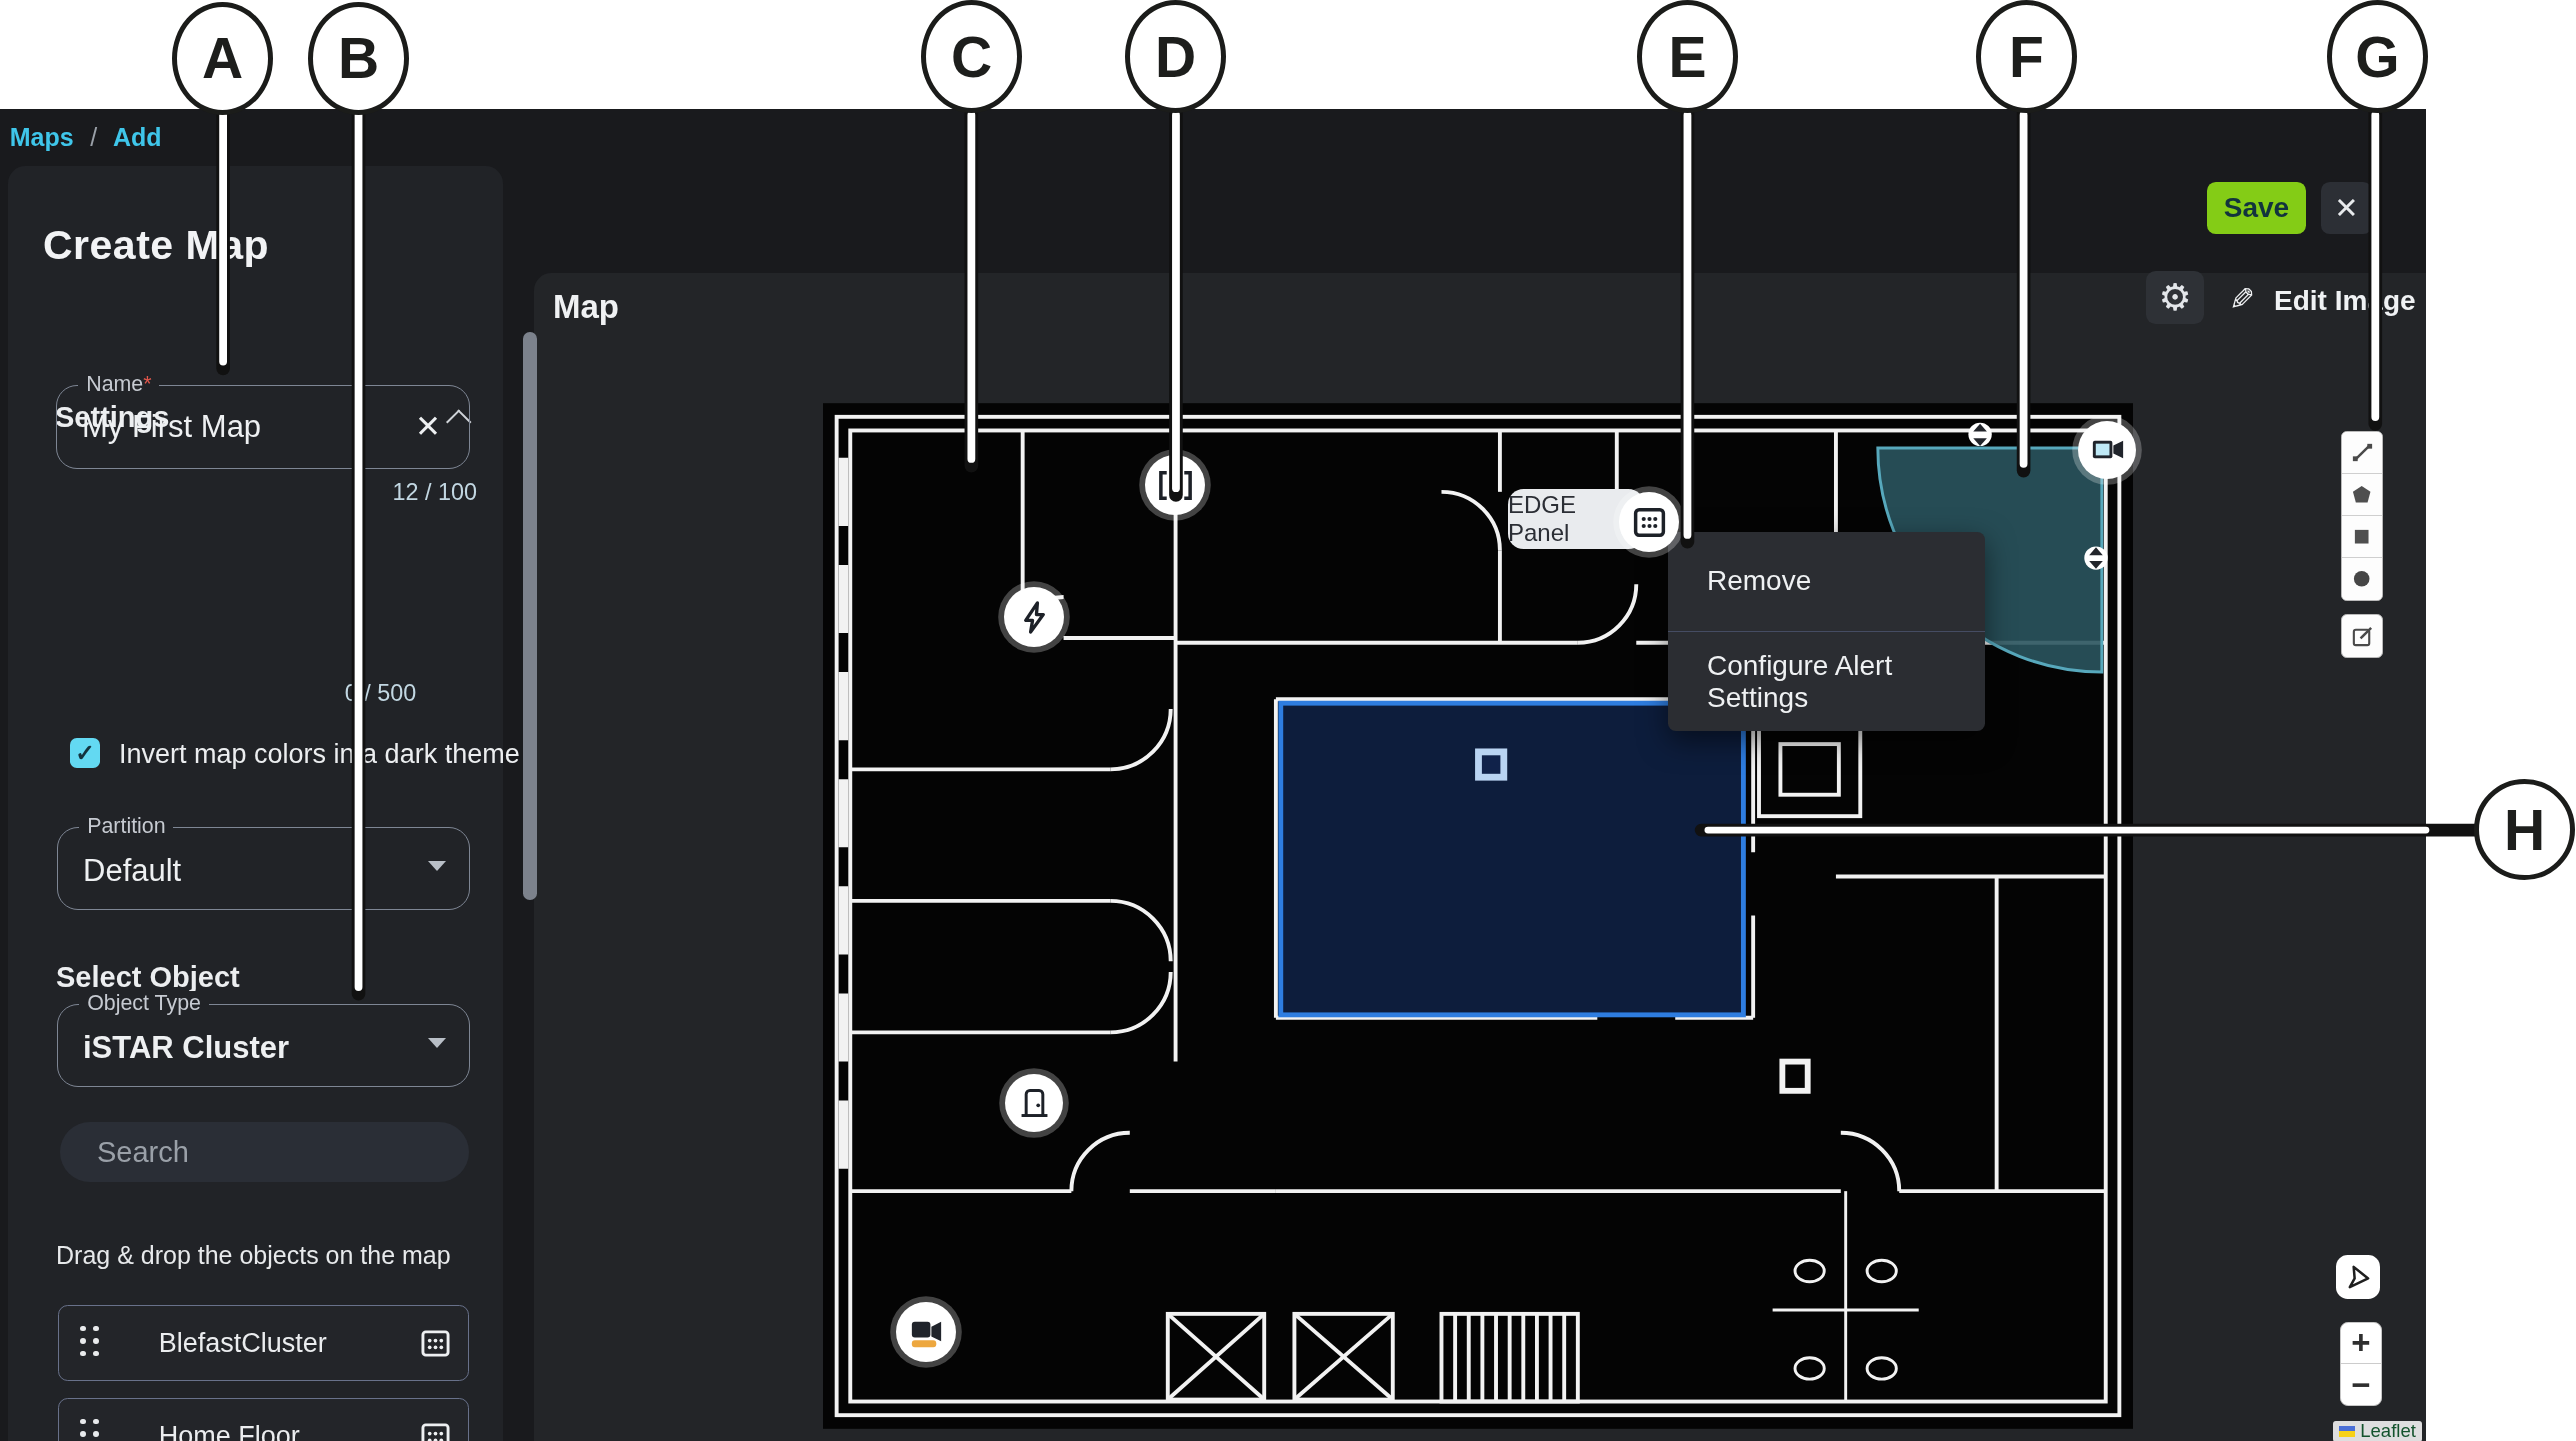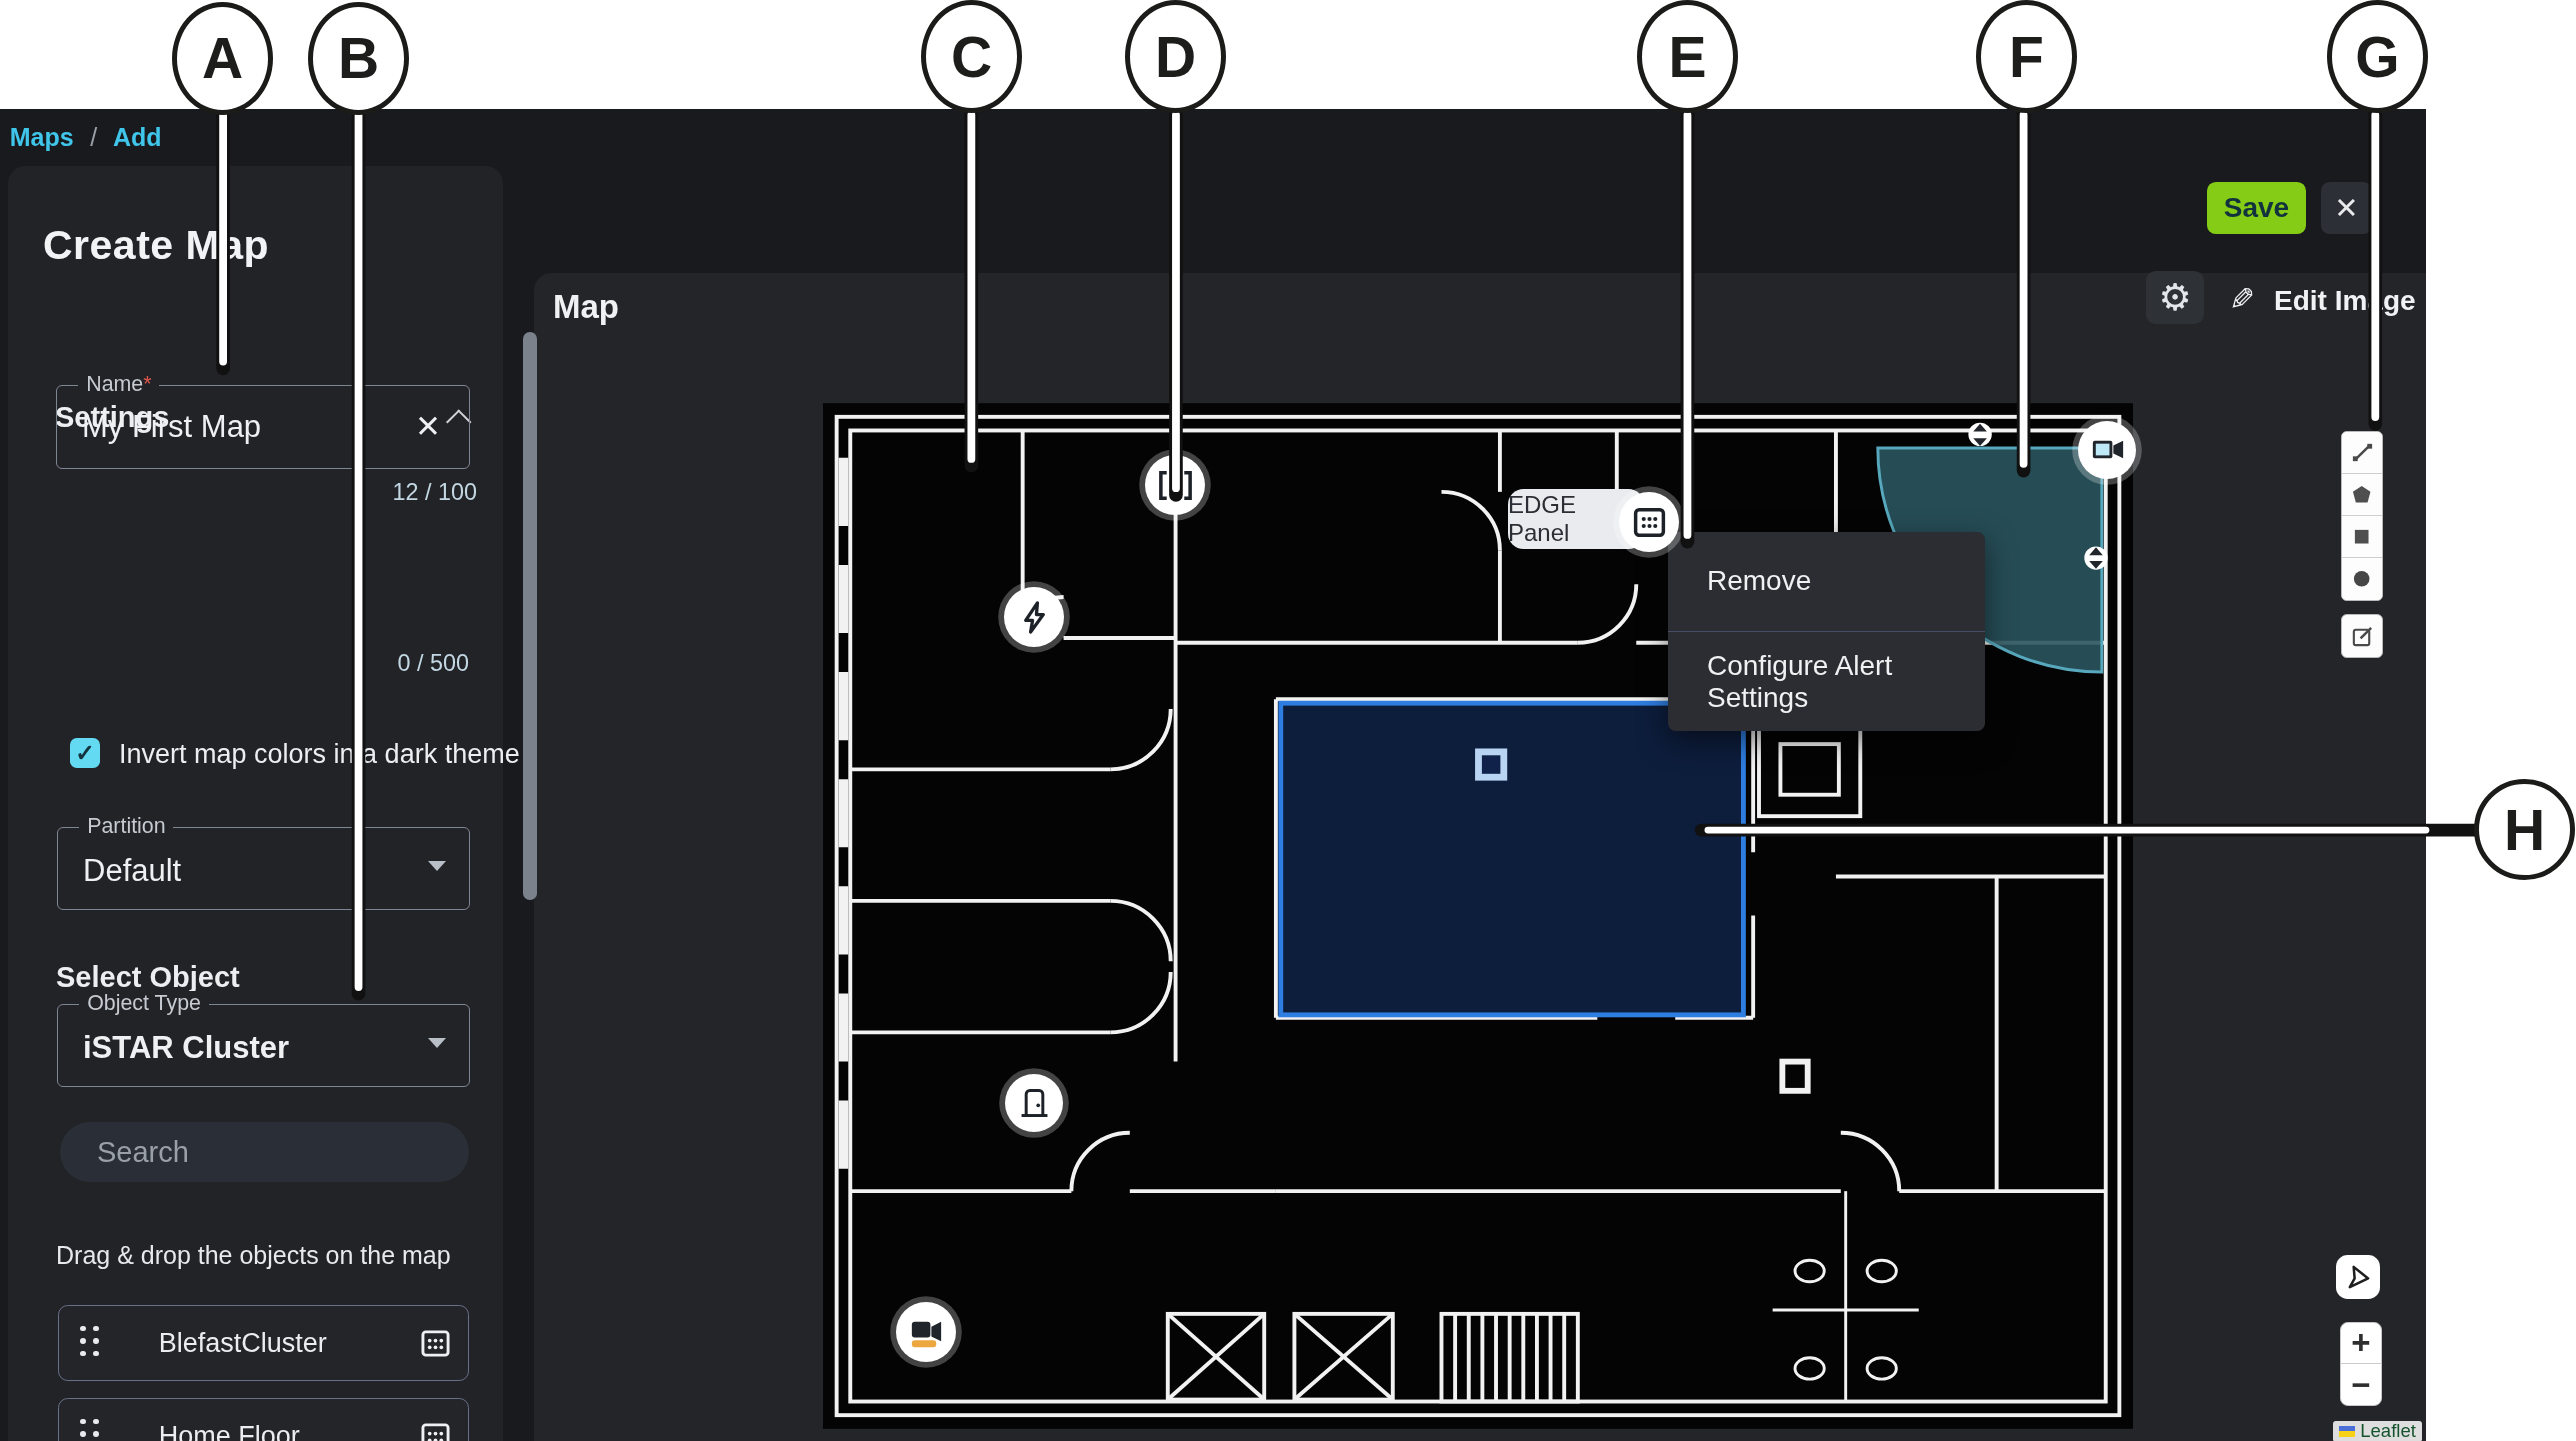--- a/index.html
+++ b/index.html
@@ -22,21 +22,21 @@
 
   .save-btn { left:2207px; top:182px; width:99px; height:52px; background:#84cc16; border-radius:8.8px;
               display:flex; align-items:center; justify-content:center; font-size:28px; font-weight:600; color:#12333d; cursor:pointer; }
   .close-btn { left:2321px; top:182px; width:51px; height:52px; background:#2c2f35; border-radius:8.8px;
                display:flex; align-items:center; justify-content:center; font-size:29px; color:#e8eaec; cursor:pointer; }
 
   
   .section-heading { font-size:29px; font-weight:600; color:#eceef0; }
   .chevron-up { left:450px; top:413px; width:17.5px; height:17.5px; border-left:2.9px solid #cfd3d8; border-top:2.9px solid #cfd3d8;
                 transform:rotate(45deg); }
-  .field { border:1.9px solid #7e8694; border-radius:6px; background:transparent; }
+  .field { border:1.9px solid #7e8694; border-radius:21px; background:transparent; }
   .field-legend { position:absolute; top:-13.6px; left:21.4px; background:#212327; padding:0 7.8px; font-size:21.4px; color:#c6cad1; }
   .req { color:#e2574c; }
   .field-input { width:100%; height:100%; background:transparent; border:none; outline:none; color:#eef0f2;
                  font-size:31px; padding:0 68px 0 25px; font-family:"Liberation Sans",sans-serif; }
   .field-value { font-size:31px; color:#eef0f2; }
   .counter { font-size:23.4px; color:#c2d7e2; text-align:right; width:177px; }
   .clear-x { position:absolute; right:21.4px; top:21.4px; width:39px; height:39px; display:flex; align-items:center;
              justify-content:center; color:#eef0f2; font-size:31px; cursor:pointer; }
   .desc-area { width:100%; height:100%; background:transparent; border:none; outline:none; resize:none;
                font-size:31px; color:#eef0f2; padding:29px 23.4px; font-family:"Liberation Sans",sans-serif; }
@@ -133,21 +133,21 @@
   <div class="abs section-heading" style="left:55px; top:401px;">Settings</div>
   <div class="abs chevron-up"></div>
 
   <div class="abs field" style="left:56px; top:385px; width:414px; height:84px;">
     <span class="field-legend"><span>Name</span><span class="req">*</span></span>
     <input class="field-input" type="text" value="My First Map" style="">
     <span class="clear-x">✕</span>
   </div>
   <div class="abs counter" style="left:300px; top:479px;">12 / 100</div>
 
-  <div class="abs counter" style="left:292px; top:650px;">0 / 500</div>
+  <div class="abs counter" style="left:292px; top:680px;text-align:center;">0 / 500</div>
 
   <div class="abs checkbox">
     <span>✓</span>
   </div>
   <div class="abs" style="left:119px; top:739px; font-size:27px; color:#eceef0;">Invert map colors in a dark theme</div>
 
   <div class="abs field" style="left:57px; top:827px; width:413px; height:83px;">
     <span class="field-legend">Partition</span>
     <span class="field-value abs" style="left:25px; top:25px;">Default</span>
     <span class="caret-down abs" style="right:23.4px; top:33px;"></span>

